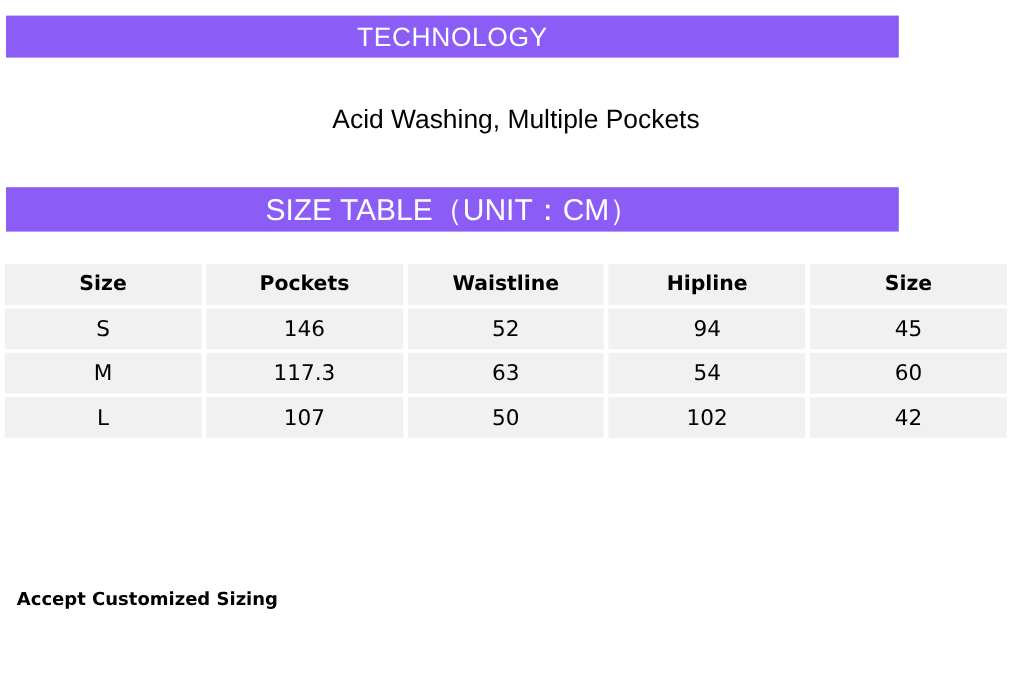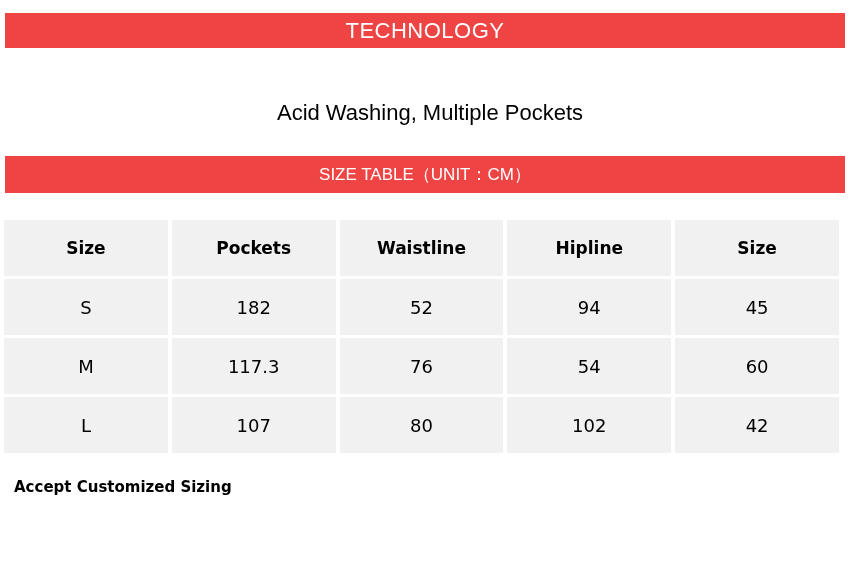--- a/index.html
+++ b/index.html
@@ -15,80 +15,79 @@
     font-family: "Liberation Sans", sans-serif;
     color: #000000;
   }
   .page {
     position: absolute;
     inset: 0;
   }
   .banner {
     position: absolute;
     left: 5px;
-    width: 840px;
-    background: #ef4444;
+    width: 744px;
+    background: #8b5cf6;
     color: #ffffff;
     display: flex;
     align-items: center;
     justify-content: center;
     box-sizing: border-box;
   }
   .banner-tech {
     top: 13px;
     height: 35px;
     font-size: 22px;
     letter-spacing: 0.5px;
   }
   .banner-size {
     top: 156px;
     height: 37px;
-    font-size: 17px;
+    font-size: 25px;
   }
   .subtitle {
     position: absolute;
     top: 87px;
     left: 0;
     width: 860px;
     text-align: center;
     font-size: 22px;
     line-height: 26px;
     color: #000000;
-    margin-top: 13px;
   }
   table.size-table {
     position: absolute;
     top: 217px;
     left: 0;
     width: 843px;
     border-collapse: separate;
     border-spacing: 4px 3px;
     table-layout: fixed;
     font-family: "DejaVu Sans", sans-serif;
     color: #000000;
   }
   table.size-table th,
   table.size-table td {
     background: #f1f1f1;
-    height: 56px;
+    height: 34px;
     text-align: center;
     vertical-align: middle;
     padding: 0;
   }
   table.size-table th {
     font-weight: bold;
     font-size: 17px;
   }
   table.size-table td {
     font-weight: normal;
     font-size: 18px;
   }
   .footer-note {
     position: absolute;
-    top: 478px;
+    top: 490px;
     left: 14px;
     font-family: "DejaVu Sans", sans-serif;
     font-size: 15px;
     font-weight: bold;
     color: #000000;
   }
 </style>
 </head>
 <body>
 
@@ -110,36 +109,36 @@
         <th>Size</th>
         <th>Pockets</th>
         <th>Waistline</th>
         <th>Hipline</th>
         <th>Size</th>
       </tr>
     </thead>
     <tbody>
       <tr>
         <td>S</td>
-        <td>182</td>
+        <td>146</td>
         <td>52</td>
         <td>94</td>
         <td>45</td>
       </tr>
       <tr>
         <td>M</td>
         <td>117.3</td>
-        <td>76</td>
+        <td>63</td>
         <td>54</td>
         <td>60</td>
       </tr>
       <tr>
         <td>L</td>
         <td>107</td>
-        <td>80</td>
+        <td>50</td>
         <td>102</td>
         <td>42</td>
       </tr>
     </tbody>
   </table>
 
   <div class="footer-note">Accept Customized Sizing</div>
 
 </div>
 

